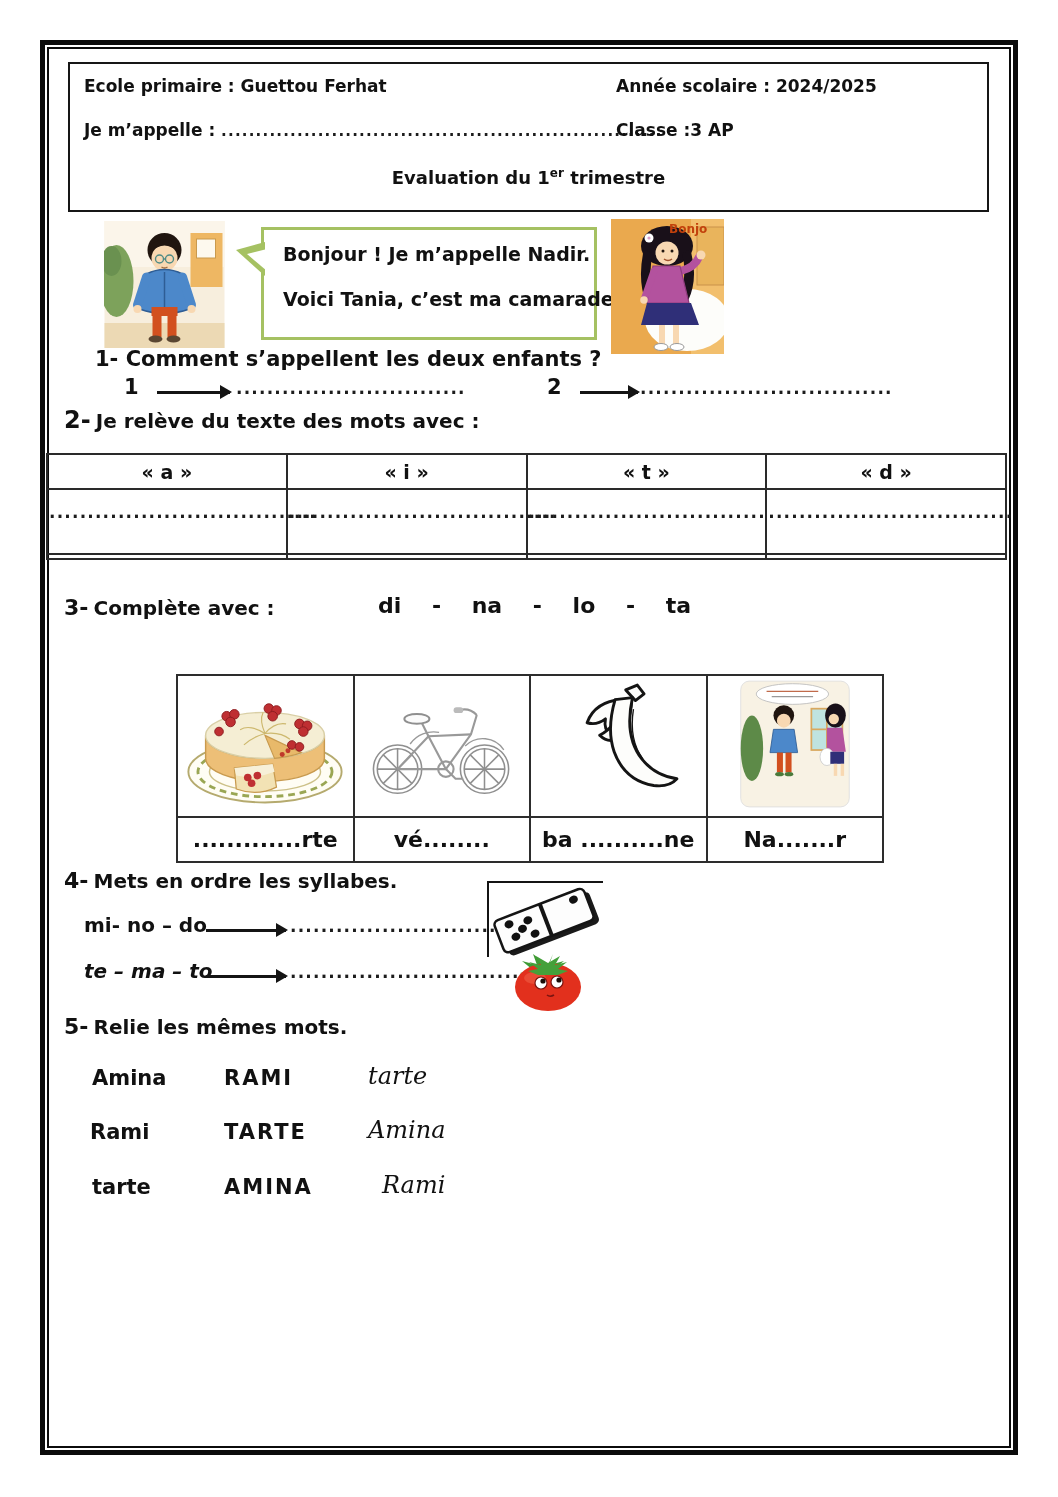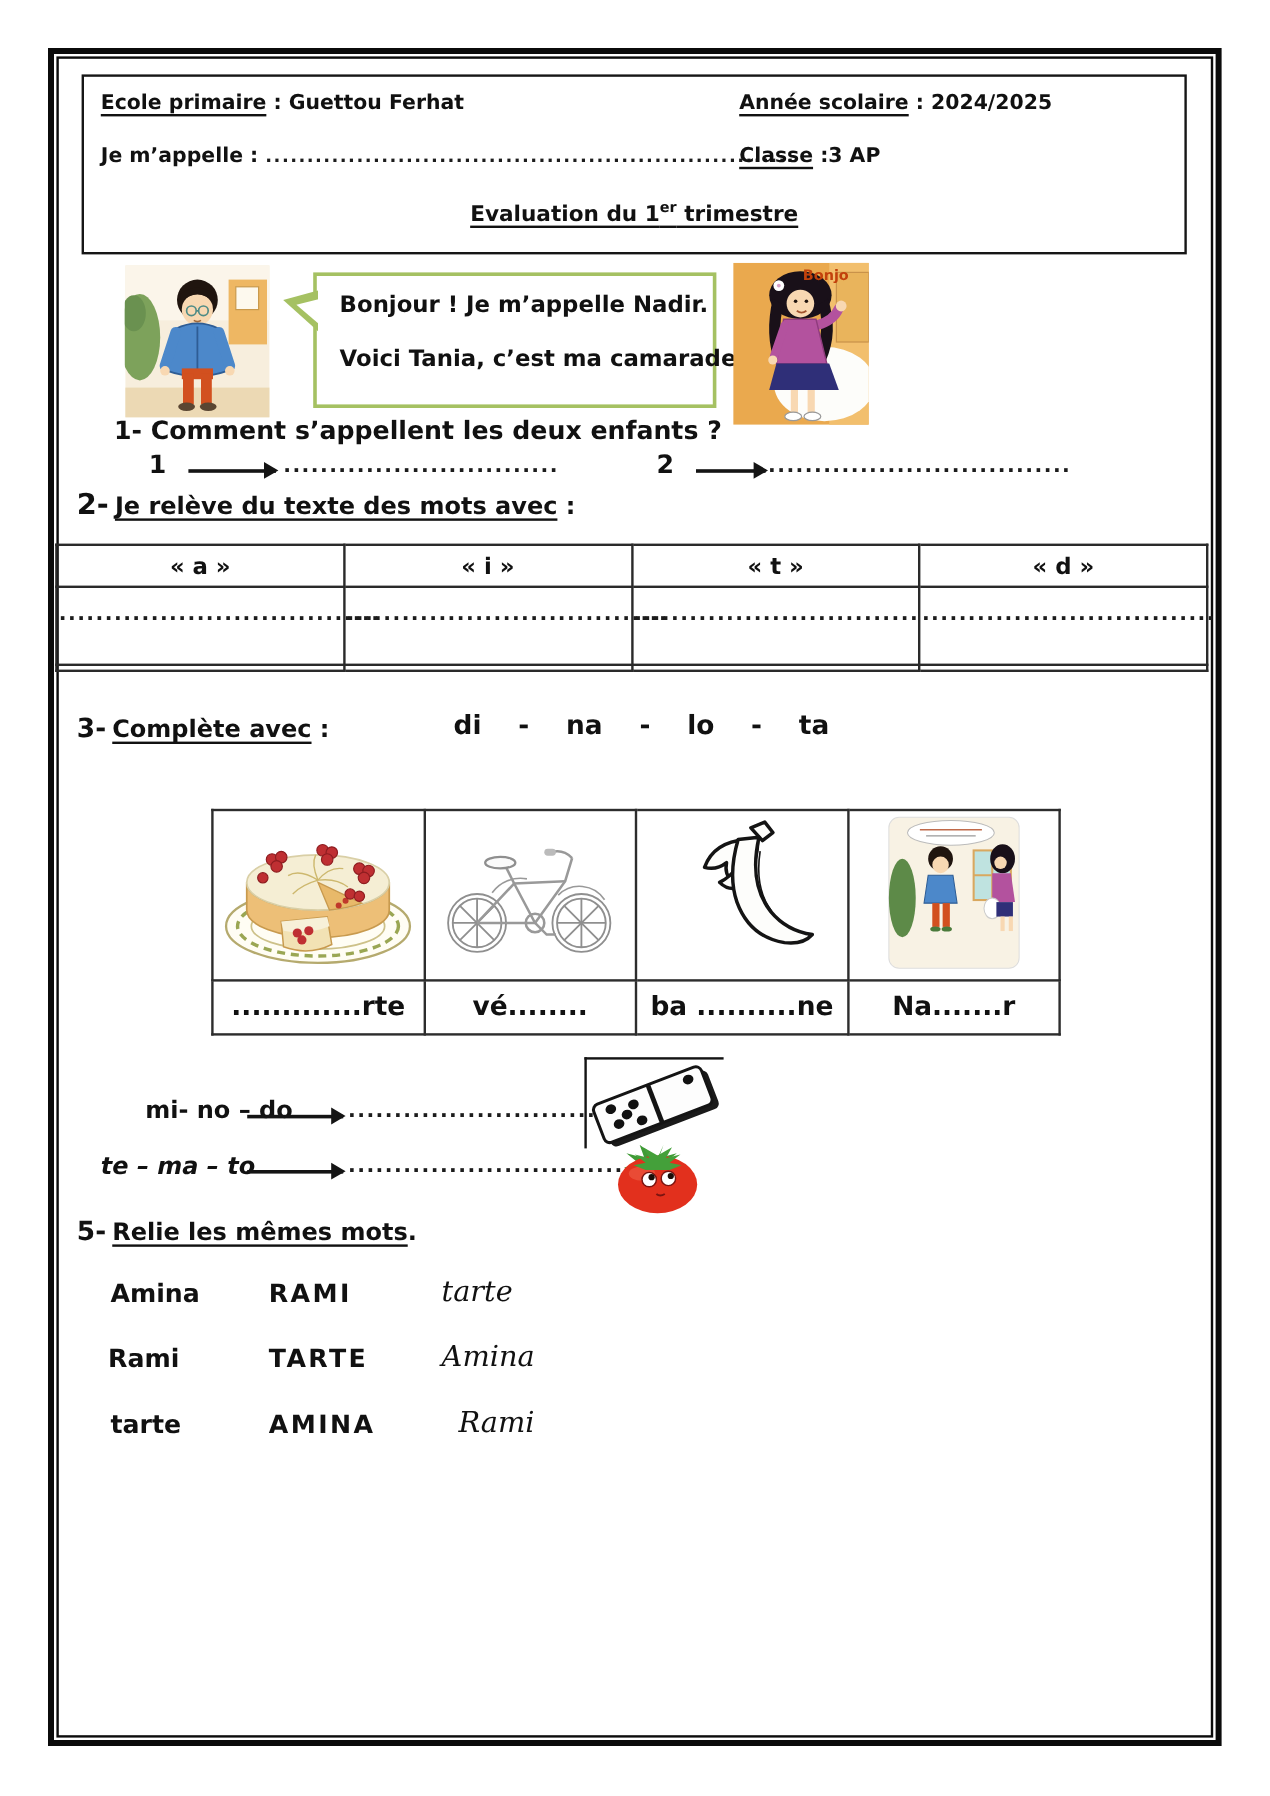--- a/index.html
+++ b/index.html
@@ -1,20 +1,20 @@
 <!DOCTYPE html>
 <html><head>
 <meta charset="utf-8">
 <style>
   html,body{margin:0;padding:0;background:#ffffff;}
   .page{position:relative;width:1058px;height:1497px;background:#fff;overflow:hidden;
         font-family:"DejaVu Sans","Liberation Sans",sans-serif;color:#111;}
   .abs{position:absolute;}
   .b{font-weight:bold;}
-  .ul{text-decoration:underline;text-decoration-thickness:2px;text-underline-offset:4px;}
+  .ul{text-decoration-thickness:2px;text-underline-offset:4px;}
   
   .frame-outer{position:absolute;left:40px;top:40px;width:978px;height:1415px;
                border:5px solid #0b0b0b;box-sizing:border-box;}
   .frame-inner{position:absolute;inset:2px;border:2px solid #0b0b0b;}
   
   .header-box{position:absolute;left:68px;top:62px;width:921px;height:150px;
               border:2px solid #161616;box-sizing:border-box;font-size:17px;font-weight:bold;}
   
   .bubble{position:absolute;left:261px;top:227px;width:336px;height:113px;background:#fff;
           border:3px solid #a5c162;box-sizing:border-box;}
@@ -285,21 +285,25 @@
     </tr>
     <tr>
       <td class="lab-cell">.............rte</td>
       <td class="lab-cell">vé........</td>
       <td class="lab-cell">ba ..........ne</td>
       <td class="lab-cell">Na.......r</td>
     </tr>
   </tbody>
     </table>
 
-  <div class="abs syl" style="left:84px;top:913px;margin-left:37px;">mi- no – do</div>
+  <div class="abs" style="left:64px;top:868px;">
+    <span class="hnum" style="font-size:22px;">4-</span>
+    <span class="htxt ul">Mets en ordre les syllabes</span><span class="htxt">.</span>
+  </div>
+  <div class="abs syl" style="left:84px;top:913px;">mi- no – do</div>
   <div class="arrow" style="left:206px;top:929px;width:80px;"></div>
   <div class="abs dots" style="left:290px;top:916px;">...................................</div>
   <div class="domino-box">
     <svg width="114" height="74" viewBox="0 0 114 74">
       <g transform="rotate(-21 57 40)">
         <rect x="12" y="25" width="96" height="34" rx="5" fill="#1a1a1a"></rect>
         <rect x="8" y="20" width="96" height="34" rx="5" fill="#fdfdfd" stroke="#141414" stroke-width="2.5"></rect>
         <line x1="58" y1="20" x2="58" y2="54" stroke="#141414" stroke-width="4"></line>
         <g fill="#111">
           <ellipse cx="22" cy="28" rx="4.5" ry="4"></ellipse>

